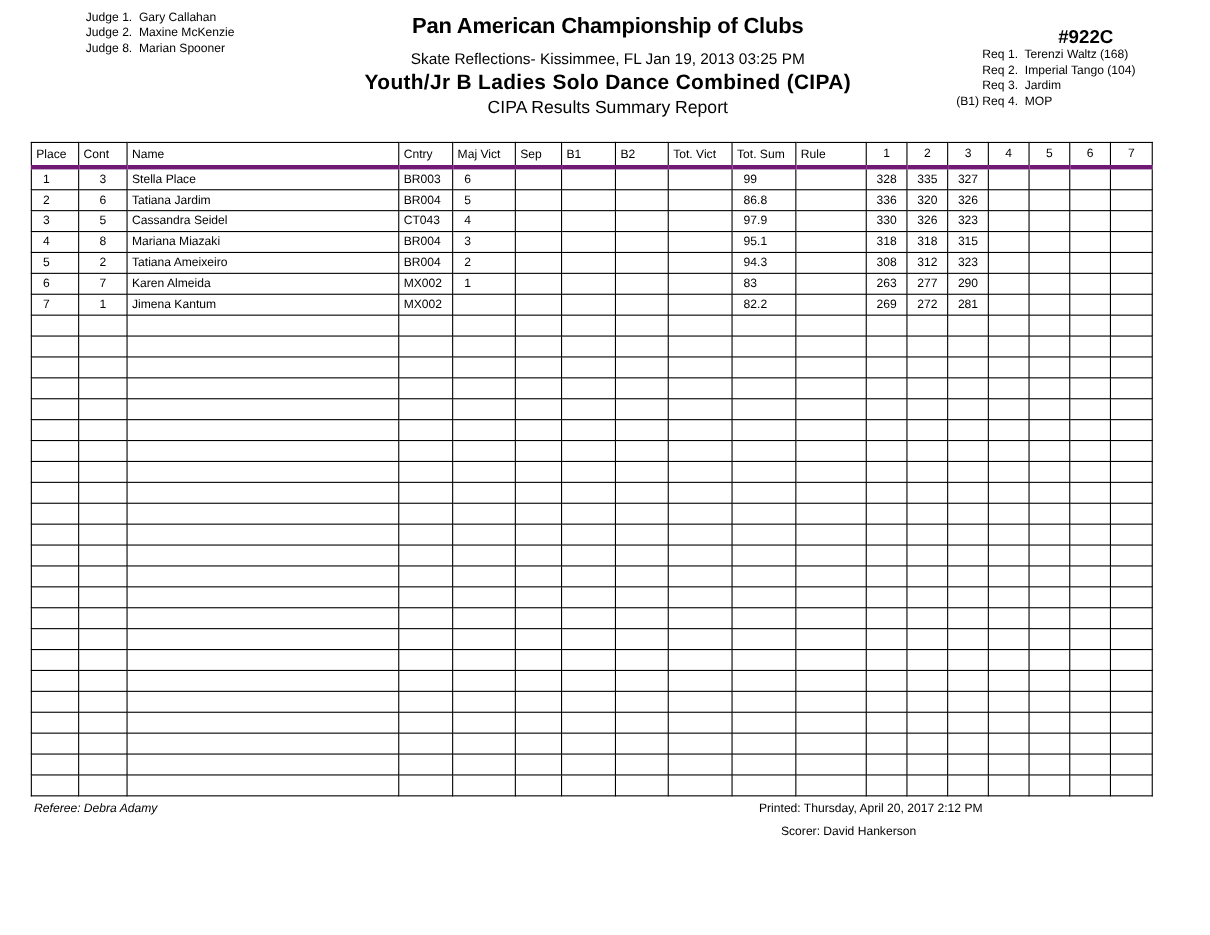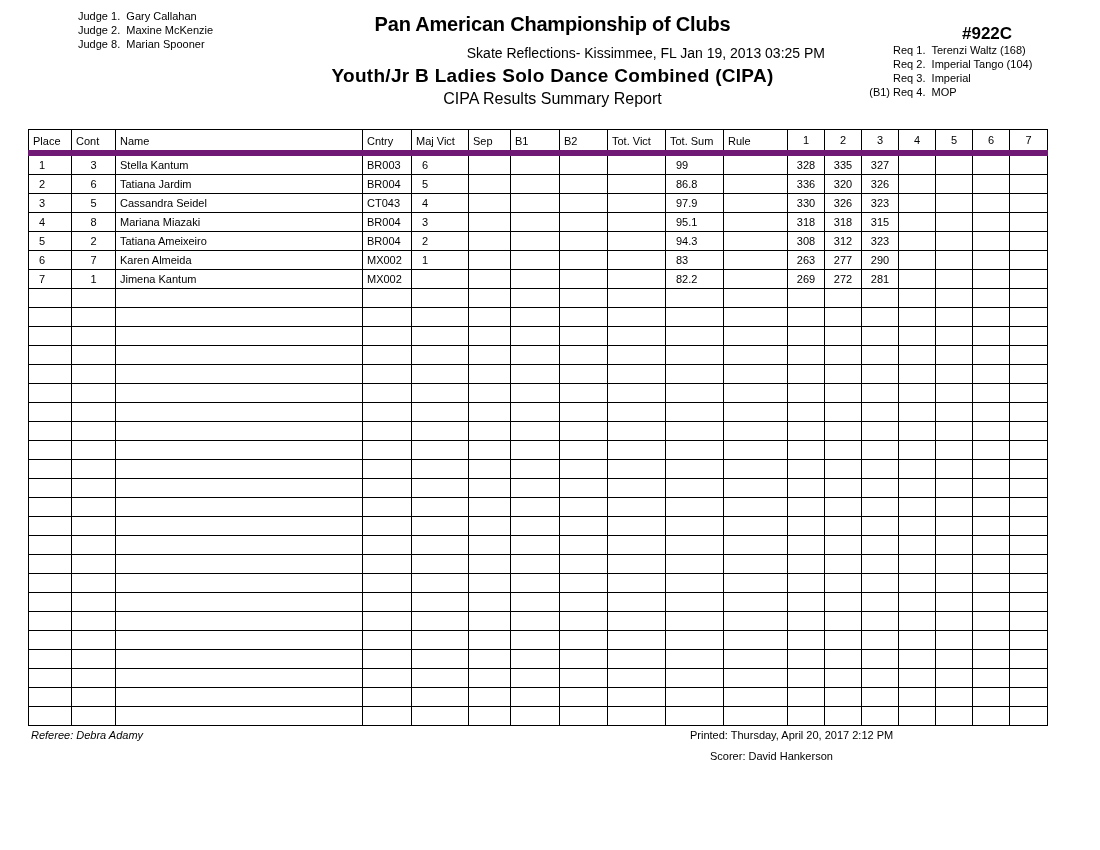--- a/index.html
+++ b/index.html
@@ -4,33 +4,33 @@
 <style>
   html, body { margin: 0; padding: 0; background: #ffffff; }
   body { width: 1100px; height: 850px; position: relative; overflow: hidden;
          font-family: "Liberation Sans", sans-serif; color: #000; }
   .abs { position: absolute; white-space: nowrap; }
   .small { font-size: 11px; line-height: 14px; }
   .judges { left: 30px; top: 9px; }
   .judges div { height: 14px; margin-left: 48px; }
   .center { position: absolute; left: 280px; width: 545px; text-align: center; white-space: nowrap; }
   .t1 { top: 13px; font-size: 20px; font-weight: bold; letter-spacing: -0.2px; }
-  .t2 { top: 45px; font-size: 14px; text-align: right; }
+  .t2 { top: 45px; font-size: 14px; }
   .t3 { top: 65px; font-size: 19px; font-weight: bold; letter-spacing: 0.3px; }
   .t4 { top: 90px; font-size: 16px; }
   .eventno { left: 962px; top: 24px; font-size: 17px; font-weight: bold; }
   .reqs { left: 858px; top: 43px; width: 200px; }
   .reqs div { height: 14px; }
   .reqs .pre { display: inline-block; width: 32px; text-align: right; }
 
   table.grid { position: absolute; left: 28px; top: 129px; border-collapse: collapse;
                table-layout: fixed; font-size: 11px; }
   table.grid th, table.grid td { border: 1px solid #000; padding: 0 0 0 4px; height: 18px;
                overflow: hidden; white-space: nowrap; font-weight: normal; text-align: left; }
-  table.grid th { height: 18px; padding-top: 2px; border-bottom: 6px solid #701a75; }
+  table.grid th { height: 18px; padding-top: 2px; border-bottom: 4px solid #701a75; }
   table.grid .c { text-align: center; padding: 0; }
   table.grid .ind2 { padding-left: 10px; }
 
   .referee { left: 31px; top: 728px; font-style: italic; }
   .printed { left: 690px; top: 728px; }
   .scorer { left: 690px; top: 749px; margin-left: 20px; }
 </style>
 </head>
 <body>
 
@@ -43,21 +43,21 @@
 <div class="center t1">Pan American Championship of Clubs</div>
 <div class="center t2">Skate Reflections- Kissimmee, FL  Jan 19, 2013  03:25 PM</div>
 <div class="center t3">Youth/Jr B Ladies Solo Dance Combined (CIPA)</div>
 <div class="center t4">CIPA Results Summary Report</div>
 
 <div class="abs eventno">#922C</div>
 
 <div class="abs small reqs">
   <div><span class="pre"></span> <span>Req  1.</span>&nbsp; <span>Terenzi Waltz (168)</span></div>
   <div><span class="pre"></span> <span>Req  2.</span>&nbsp; <span>Imperial Tango (104)</span></div>
-  <div><span class="pre"></span> <span>Req  3.</span>&nbsp; <span>Imperial</span></div>
+  <div><span class="pre"></span> <span>Req  3.</span>&nbsp; <span>Jardim</span></div>
   <div><span class="pre">(B1)</span> <span>Req  4.</span>&nbsp; <span>MOP</span></div>
 </div>
 
 <table class="grid">
   <colgroup>
     <col style="width:43px">
       <col style="width:44px">
       <col style="width:247px">
       <col style="width:49px">
     <col style="width:57px">
@@ -94,21 +94,21 @@
       <th class="c">4</th>
       <th class="c">5</th>
       <th class="c">6</th>
       <th class="c">7</th>
     </tr>
   </thead>
   <tbody id="tbody">
       <tr>
         <td class="ind2">1</td>
         <td class="c">3</td>
-        <td>Stella Kantum</td>
+        <td>Stella Place</td>
         <td>BR003</td>
         <td class="ind2">6</td>
         <td></td>
         <td></td>
         <td></td>
         <td></td>
         <td class="ind2">99</td>
         <td></td>
         <td class="c">328</td>
         <td class="c">335</td>

